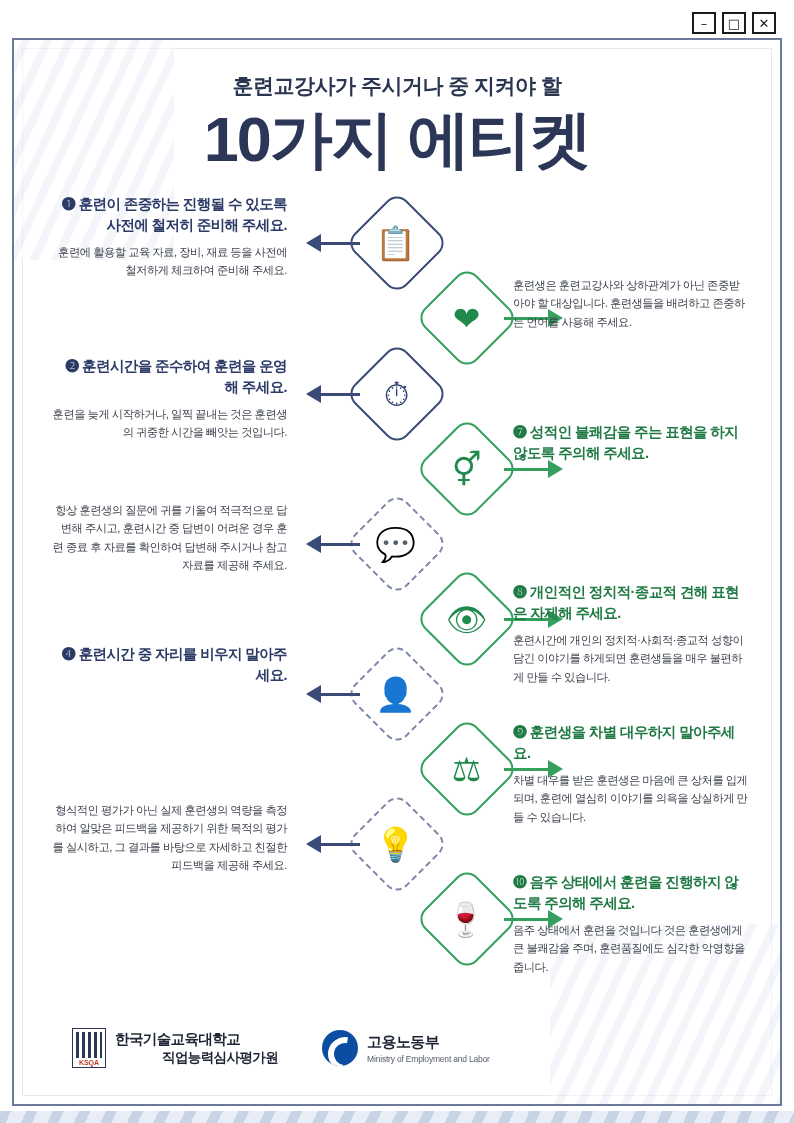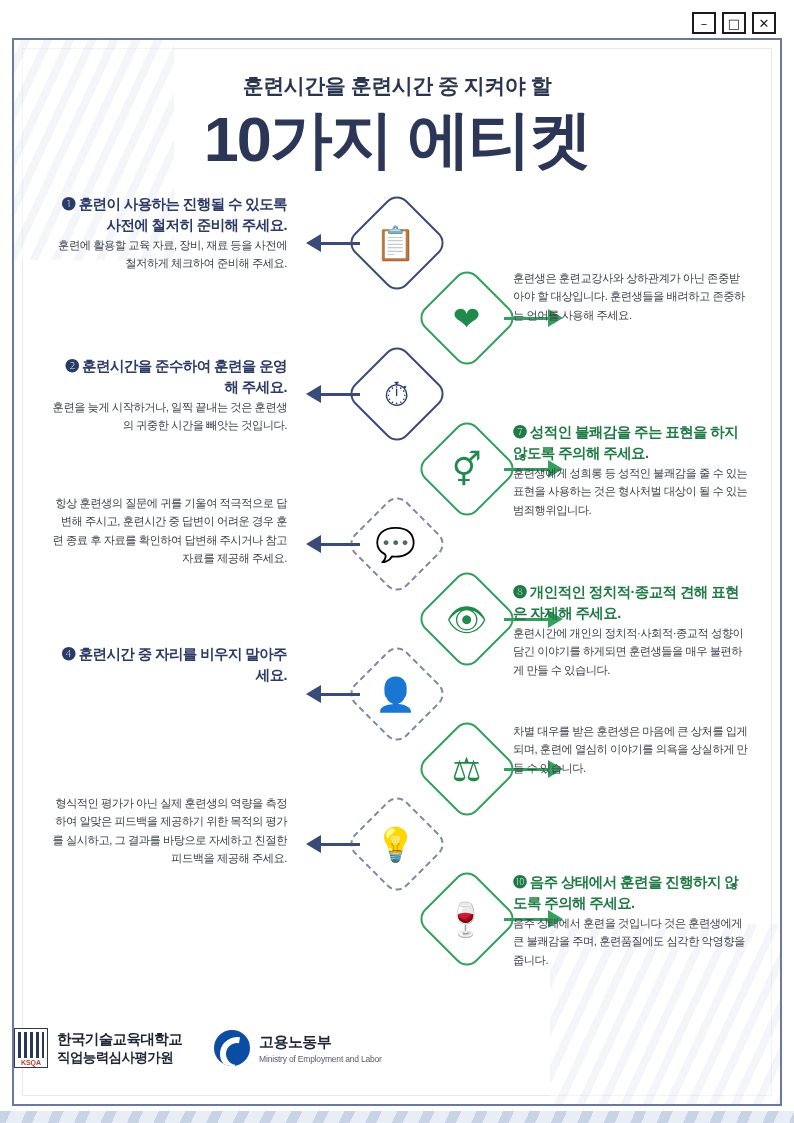--- a/index.html
+++ b/index.html
@@ -106,20 +106,21 @@
 
   
   .item { position: absolute; width: 235px; }
   .item-title {
     font-size: 14.5px; font-weight: bold; line-height: 1.45;
     letter-spacing: -0.6px;
   }
   .t-blue  { color: #2b3a66; }
   .t-green { color: #1f7a43; }
   .item-body {
+    margin-top: 7px;
     font-size: 11.3px; line-height: 1.62; color: #3a3f4a;
     letter-spacing: -0.5px;
   }
   .num { font-size: 14px; }
 
   
   .dia {
     position: absolute;
     width: 74px; height: 74px;
     border-radius: 14px;
@@ -152,41 +153,41 @@
   }
   .al-blue  { background: #3a4b78; }
   .al-green { background: #35a05e; }
 
   
   .footer {
     position: absolute;
     left: 0; bottom: 36px; width: 100%;
     z-index: 5;
     display: flex; align-items: center;
-    gap: 32px;
+    padding-left: 58px; gap: 44px;
   }
   .logo { display: flex; align-items: center; gap: 9px; }
   .logo-mark-kut {
     width: 34px; height: 40px;
     background: #ffffff;
     border: 1.5px solid #2c3757;
     display:flex; align-items:flex-end; justify-content:center;
     position: relative;
   }
   .logo-mark-kut:before{
     content:"";
     position:absolute; left:3px; top:3px; right:3px; bottom:9px;
     background: repeating-linear-gradient(90deg, #2c3757 0 3px, #ffffff 3px 6px);
   }
   .kut-tag {
     font-size: 7px; color: #c0392b; font-weight: bold;
     position: absolute; bottom: 1px; left: 0; width: 100%; text-align: center;
   }
   .logo-text-main { font-size: 14.5px; font-weight: bold; color: #1d2433; letter-spacing: -0.6px; }
-  .logo-text-sub  { font-size: 13.5px; font-weight: bold; color: #1d2433; letter-spacing: -0.6px; }
+  .logo-text-sub  { font-size: 13.5px; font-weight: bold; color: #1d2433; letter-spacing: -0.6px; margin-left: 47px; }
   .logo-mark-moel {
     width: 36px; height: 36px; border-radius: 50%;
     background: #0b4da2;
     position: relative; overflow: hidden;
   }
   .logo-mark-moel:before{
     content:""; position:absolute; left:6px; top:7px;
     width:22px; height:22px; border-radius:50%;
     border: 6px solid #ffffff; border-right-color: transparent; border-bottom-color: transparent;
     transform: rotate(-35deg);
@@ -202,21 +203,21 @@
   <div class="win-btn">□</div>
   <div class="win-btn">✕</div>
 </div>
 
 <div class="poster">
 
   <div class="stripe-tl"></div>
   <div class="stripe-br"></div>
 
   <div class="head">
-    <div class="head-sub">훈련시간을 훈련시간 중 지켜야 할</div>
+    <div class="head-sub">훈련교강사가 주시거나 중 지켜야 할</div>
     <div class="head-main">10가지 에티켓</div>
   </div>
 
   <div class="content">
 
     <div class="center-rail">
 
       <div class="dia blue" style="left:78px; top:12px;">
         <span class="glyph g-blue">📋</span>
       </div>
@@ -276,21 +277,21 @@
       </div>
       <div class="arrow-line al-green" style="left:222px; top:724px; width:44px;"></div>
       <div class="arrow right" style="left:266px; top:716px;"></div>
     </div>
 
     <div class="col col-left">
 
       <div class="item" style="top:0px;">
         <div class="item-title t-blue">
           <span class="num">❶</span>
-          <span>훈련이 사용하는 진행될 수 있도록 사전에 철저히 준비해 주세요.</span>
+          <span>훈련이 존중하는 진행될 수 있도록 사전에 철저히 준비해 주세요.</span>
         </div>
         <div class="item-body">훈련에 활용할 교육 자료, 장비, 재료 등을 사전에 철저하게 체크하여 준비해 주세요.</div>
       </div>
 
       <div class="item" style="top:162px;">
         <div class="item-title t-blue">
           <span class="num">❷</span>
           <span>훈련시간을 준수하여 훈련을 운영해 주세요.</span>
         </div>
         <div class="item-body">훈련을 늦게 시작하거나, 일찍 끝내는 것은 훈련생의 귀중한 시간을 빼앗는 것입니다.</div>
@@ -316,32 +317,35 @@
 
       <div class="item" style="top:75px;">
         <div class="item-body">훈련생은 훈련교강사와 상하관계가 아닌 존중받아야 할 대상입니다. 훈련생들을 배려하고 존중하는 언어를 사용해 주세요.</div>
       </div>
 
       <div class="item" style="top:228px;">
         <div class="item-title t-green">
           <span class="num">❼</span>
           <span>성적인 불쾌감을 주는 표현을 하지 않도록 주의해 주세요.</span>
         </div>
-        <div class="item-body">훈련생에게 성희롱 등 성적인 불쾌감을 줄 수 있는 표현을 사용하는 것은 형사처벌 대상이 될 수 있는 범죄행위입니다.</div>
       </div>
 
       <div class="item" style="top:388px;">
         <div class="item-title t-green">
           <span class="num">❽</span>
           <span>개인적인 정치적·종교적 견해 표현은 자제해 주세요.</span>
         </div>
         <div class="item-body">훈련시간에 개인의 정치적·사회적·종교적 성향이 담긴 이야기를 하게되면 훈련생들을 매우 불편하게 만들 수 있습니다.</div>
       </div>
 
       <div class="item" style="top:528px;">
+        <div class="item-title t-green">
+          <span class="num">❾</span>
+          <span>훈련생을 차별 대우하지 말아주세요.</span>
+        </div>
         <div class="item-body">차별 대우를 받은 훈련생은 마음에 큰 상처를 입게 되며, 훈련에 열심히 이야기를 의욕을 상실하게 만들 수 있습니다.</div>
       </div>
 
       <div class="item" style="top:678px;">
         <div class="item-title t-green">
           <span class="num">❿</span>
           <span>음주 상태에서 훈련을 진행하지 않도록 주의해 주세요.</span>
         </div>
         <div class="item-body">음주 상태에서 훈련을 것입니다 것은 훈련생에게 큰 불쾌감을 주며, 훈련품질에도 심각한 악영향을 줍니다.</div>
       </div>

